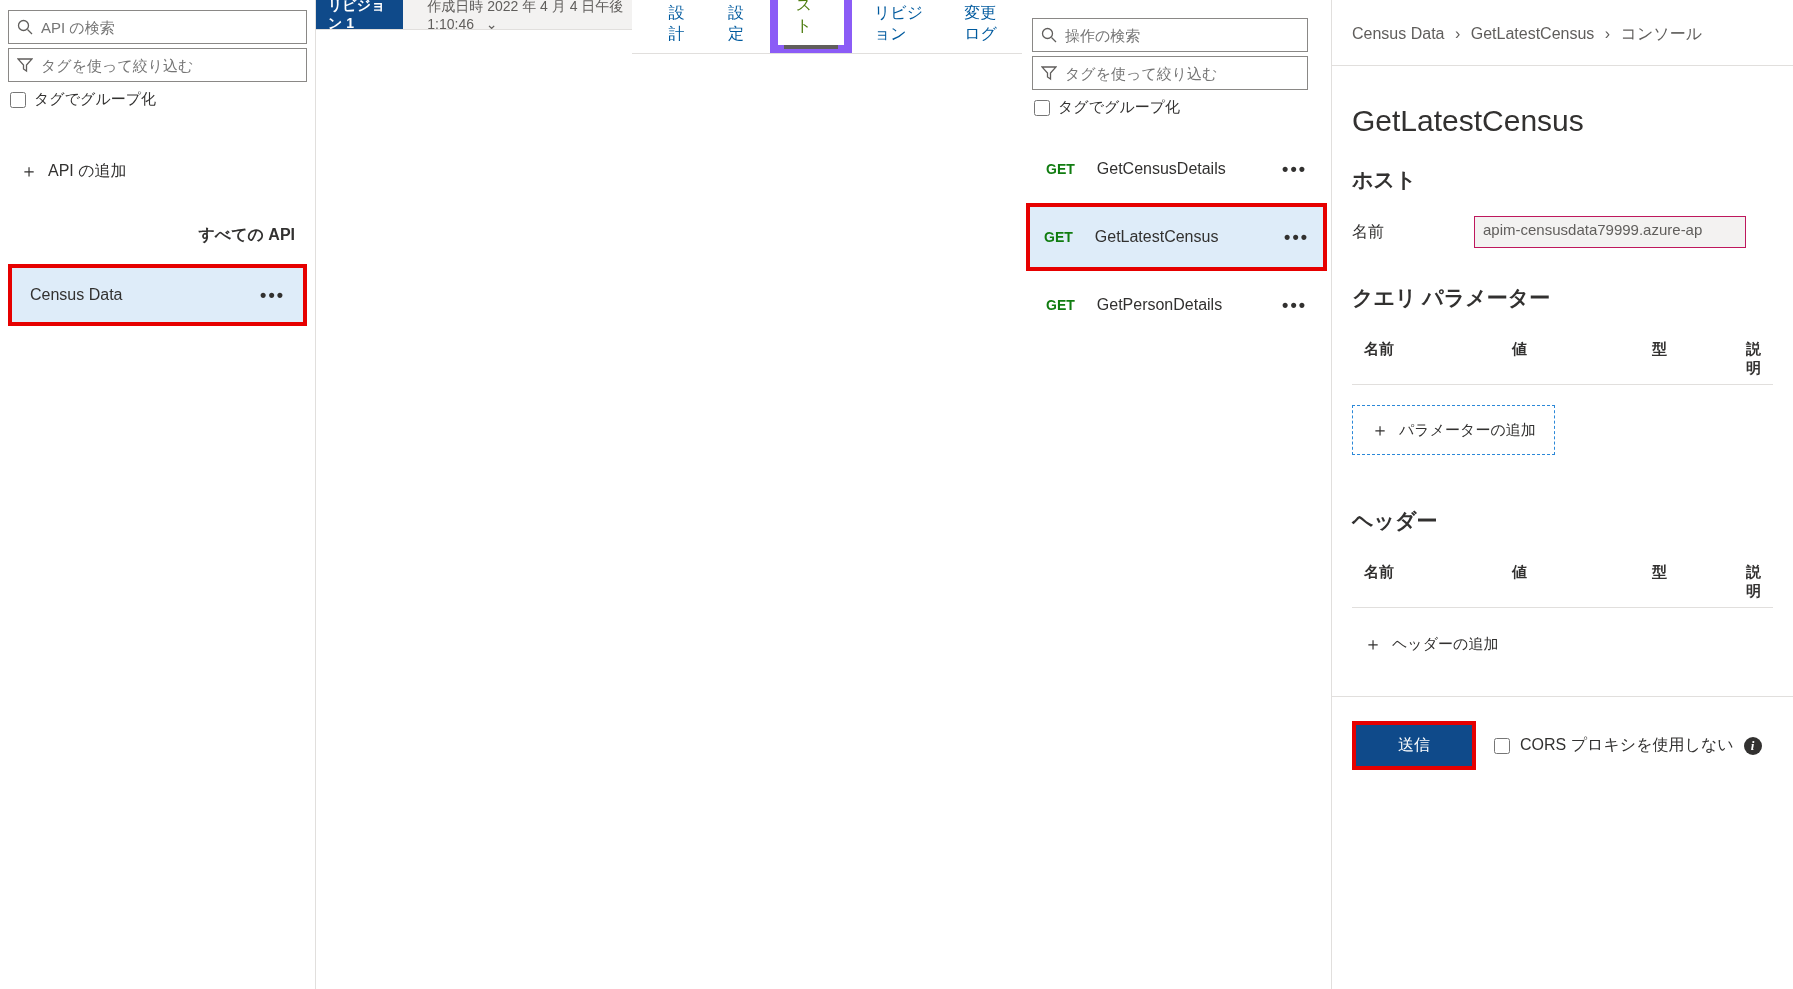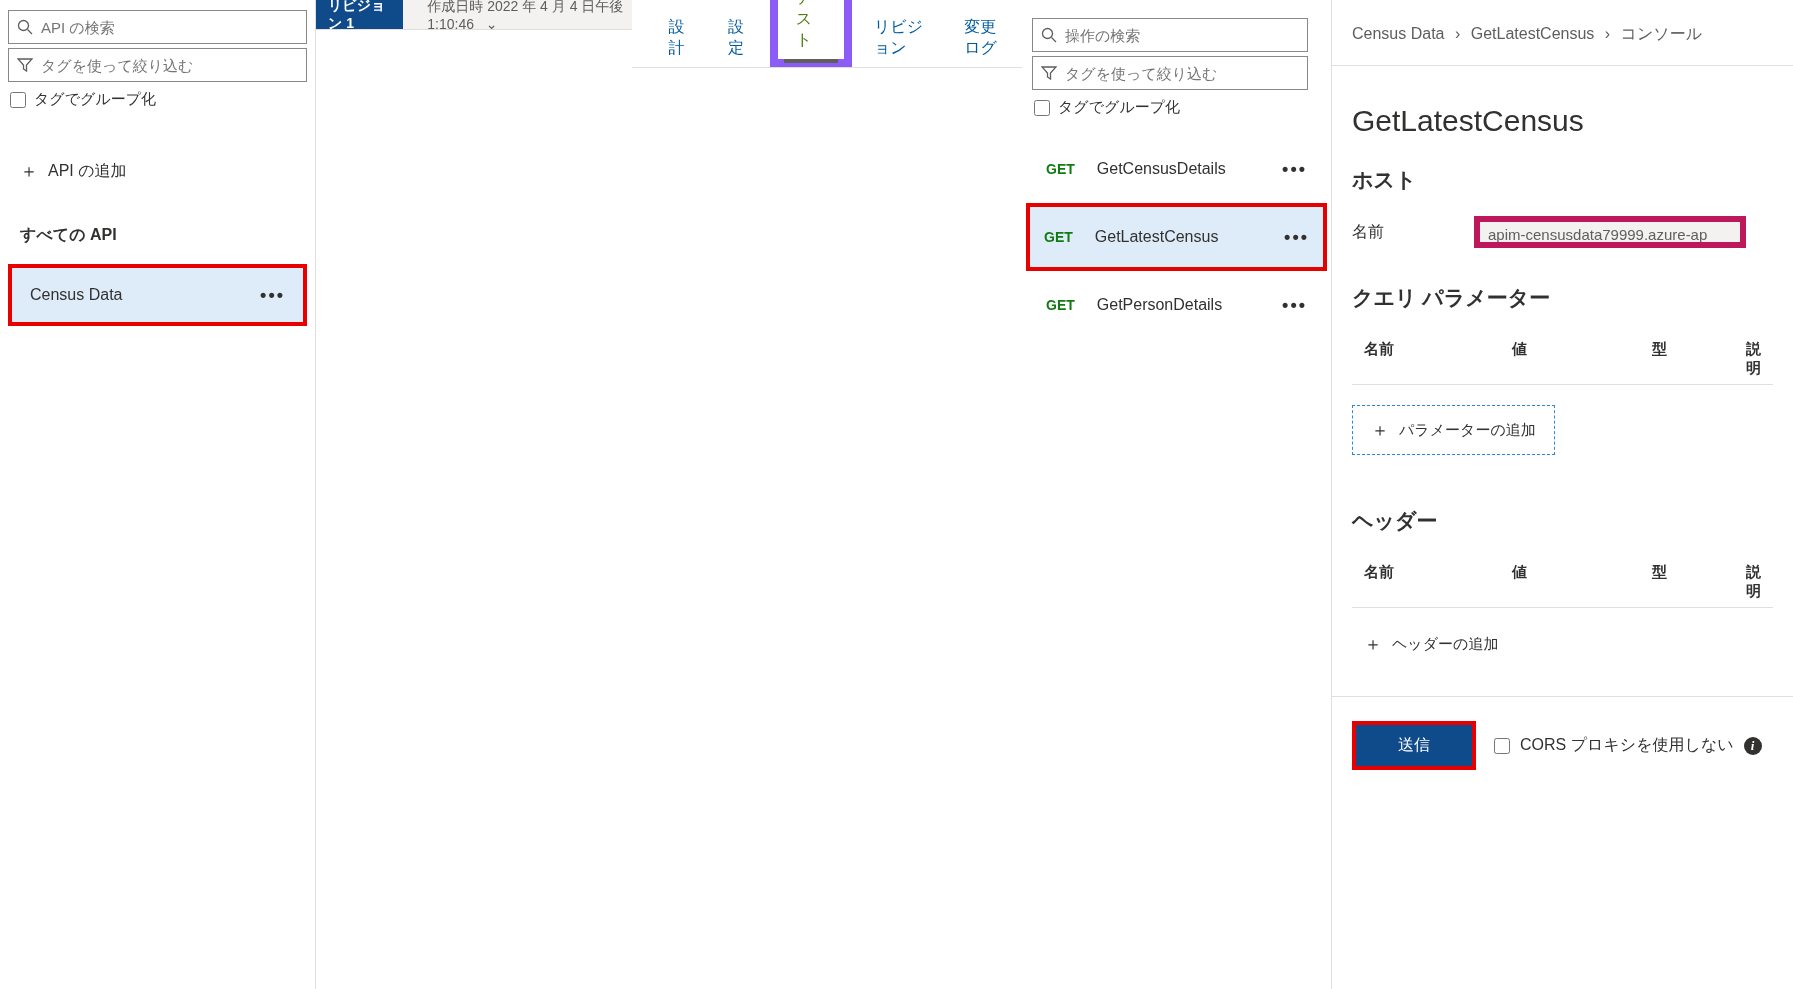--- a/index.html
+++ b/index.html
@@ -56,20 +56,21 @@
       padding: 50px 12px 20px;
       font-size: 16px;
       color: #323130;
       cursor: pointer;
     }
     .add-api .plus { margin-right: 10px; font-size: 18px; }
     .all-apis {
       padding: 22px 12px 18px;
       font-size: 16px;
       font-weight: 600;
+      text-align: right;
     }
     .api-item {
       display: flex;
       align-items: center;
       justify-content: space-between;
       height: 62px;
       padding: 0 18px;
       font-size: 16px;
       cursor: pointer;
     }
@@ -100,21 +101,21 @@
       padding: 0 12px;
       height: 100%;
       display: flex;
       align-items: center;
     }
     .rev-date { padding-left: 24px; color: #605e5c; }
     .chev { margin-left: 8px; color: #605e5c; }
     .tabs {
       display: flex;
       align-items: flex-end;
-      height: 68px;
+      height: 54px;
       border-bottom: 1px solid #e1dfdd;
       padding-left: 18px;
       gap: 4px;
     }
     .tab {
       padding: 8px 18px;
       font-size: 16px;
       color: #005a9e;
       cursor: pointer;
       position: relative;
@@ -173,21 +174,21 @@
     }
     .breadcrumb .bc-item { color: #605e5c; }
     .breadcrumb .sep { margin: 0 6px; color: #605e5c; }
     hr.bc-line { border: none; border-top: 1px solid #e1dfdd; margin: 8px -20px 0; }
     h1.op-title { font-size: 30px; font-weight: 400; margin: 38px 0 28px; }
     h2.section { font-size: 21px; font-weight: 700; margin: 22px 0 22px; }
     .host-row { display: flex; align-items: center; margin-bottom: 36px; }
     .host-label { width: 122px; font-size: 16px; }
     .host-value {
       width: 272px; height: 32px;
-      border: 6px solid #be185d;
+      border: 1px solid #be185d;
       background: #f3f2f1;
       padding: 4px 8px;
       font-size: 15px;
       color: #605e5c;
       overflow: hidden;
       white-space: nowrap;
     }
     .param-header {
       display: flex;
       border-bottom: 1px solid #e1dfdd;

